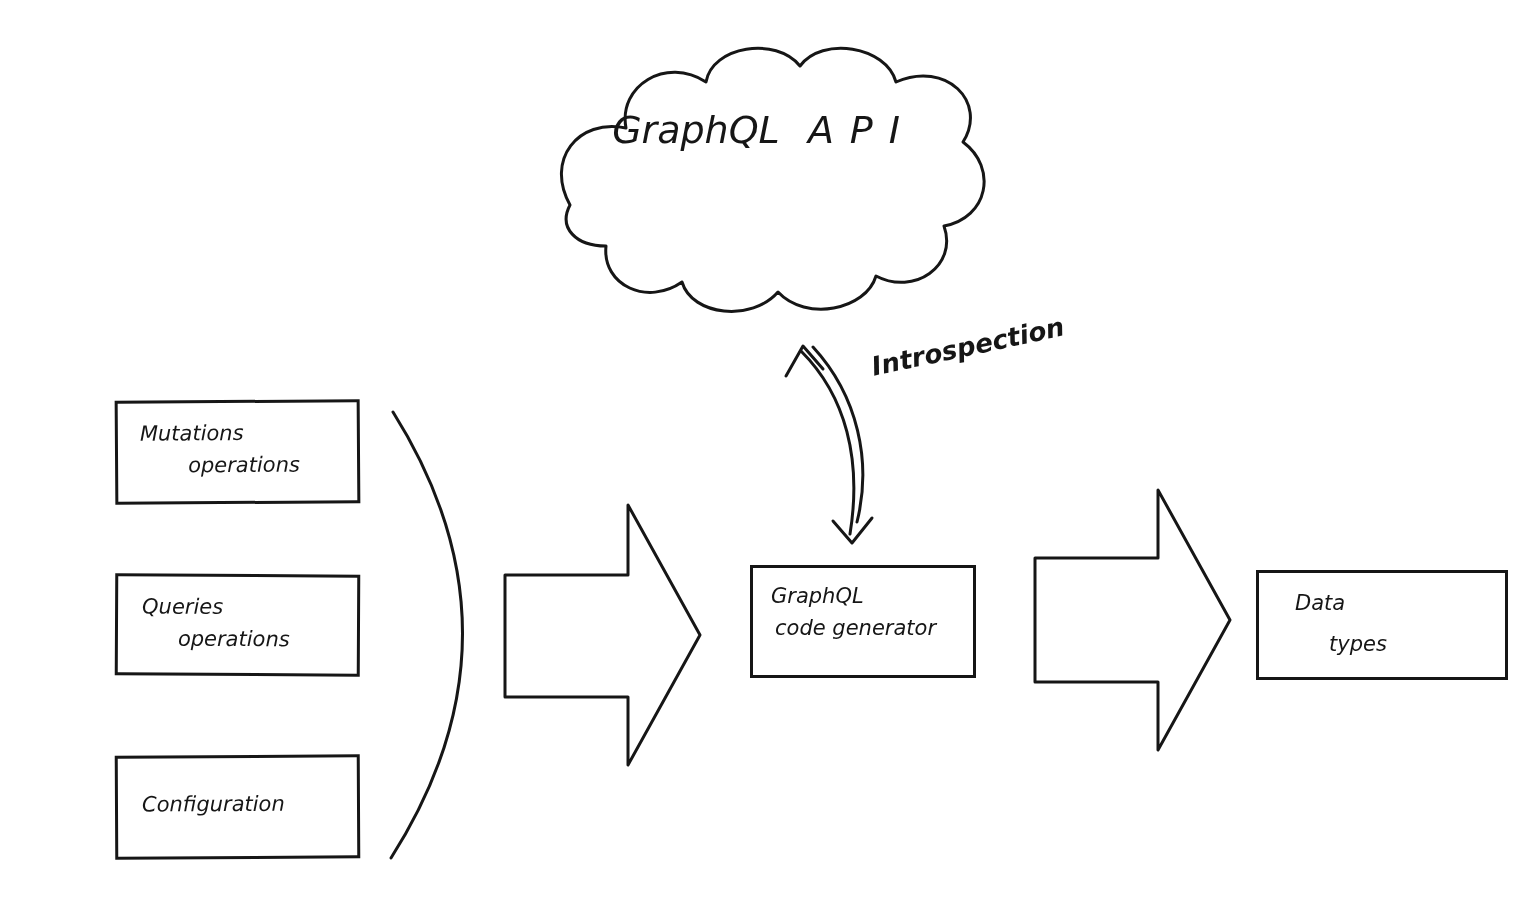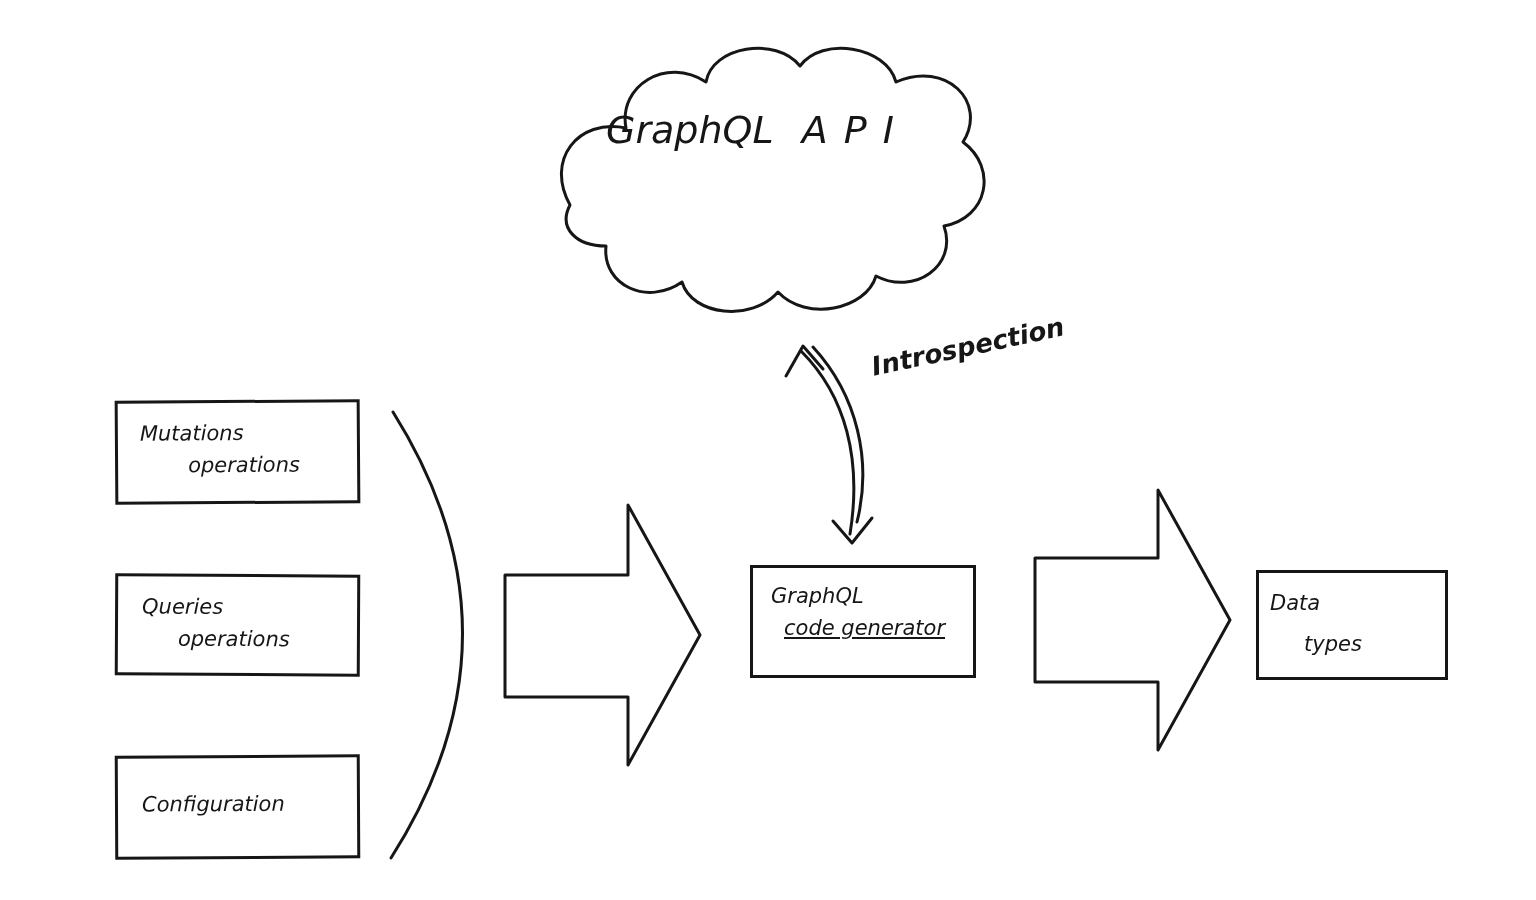--- a/index.html
+++ b/index.html
@@ -10,21 +10,21 @@
     font-family: "DejaVu Sans", sans-serif;
     overflow: hidden;
   }
   .canvas { position: relative; width: 1536px; height: 900px; background: var(--paper); }
   svg.shapes { position: absolute; left: 0; top: 0; }
   svg .stroke { fill: none; stroke: var(--ink); stroke-width: 3; stroke-linecap: round; stroke-linejoin: round; }
   svg .filled { fill: var(--paper); stroke: var(--ink); stroke-width: 3; stroke-linejoin: round; }
 
   .label { position: absolute; color: var(--ink); font-style: italic; }
 
-  .cloud-label { left: 606px; top: 100px; width: 310px; text-align: left; font-size: 38px; line-height: 60px; }
+  .cloud-label { left: 606px; top: 100px; width: 310px; text-align: right; font-size: 38px; line-height: 60px; }
   .cloud-label .l2 { letter-spacing: 16px; padding-left: 16px; }
 
   .introspection-label {
     left: 872px; top: 352px; width: 240px;
     font-size: 26px; font-weight: bold;
     transform: rotate(-12deg); transform-origin: left center;
   }
 
   .node {
     position: absolute;
@@ -39,23 +39,23 @@
 
   .node-mutations { left: 115px; top: 400px; width: 245px; height: 104px; padding: 14px 0 0 22px; transform: rotate(-0.4deg); }
   .node-mutations .l2 { margin-left: 48px; }
 
   .node-queries { left: 115px; top: 574px; width: 245px; height: 102px; padding: 14px 0 0 24px; transform: rotate(0.3deg); }
   .node-queries .l2 { margin-left: 36px; }
 
   .node-config { left: 115px; top: 755px; width: 245px; height: 104px; padding: 30px 0 0 24px; transform: rotate(-0.3deg); }
 
   .node-generator { left: 750px; top: 565px; width: 226px; height: 113px; padding: 12px 0 0 18px; }
-  .node-generator .l2 { margin-left: 13px; text-decoration: underline; }
+  .node-generator .l2 { margin-left: 4px; }
 
-  .node-output { left: 1256px; top: 570px; width: 192px; height: 110px; padding: 14px 0 0 11px; }
+  .node-output { left: 1256px; top: 570px; width: 252px; height: 110px; padding: 14px 0 0 36px; }
   .node-output .l2 { margin-left: 34px; margin-top: 9px; }
 </style>
 </head>
 <body>
 
 <div class="canvas">
 
   <svg class="shapes" width="1536" height="900" viewBox="0 0 1536 900">
 
     <path class="filled" d="M 570 205

